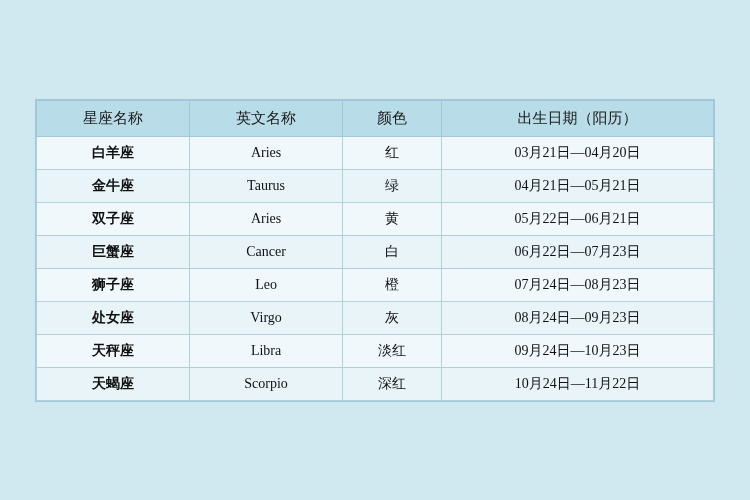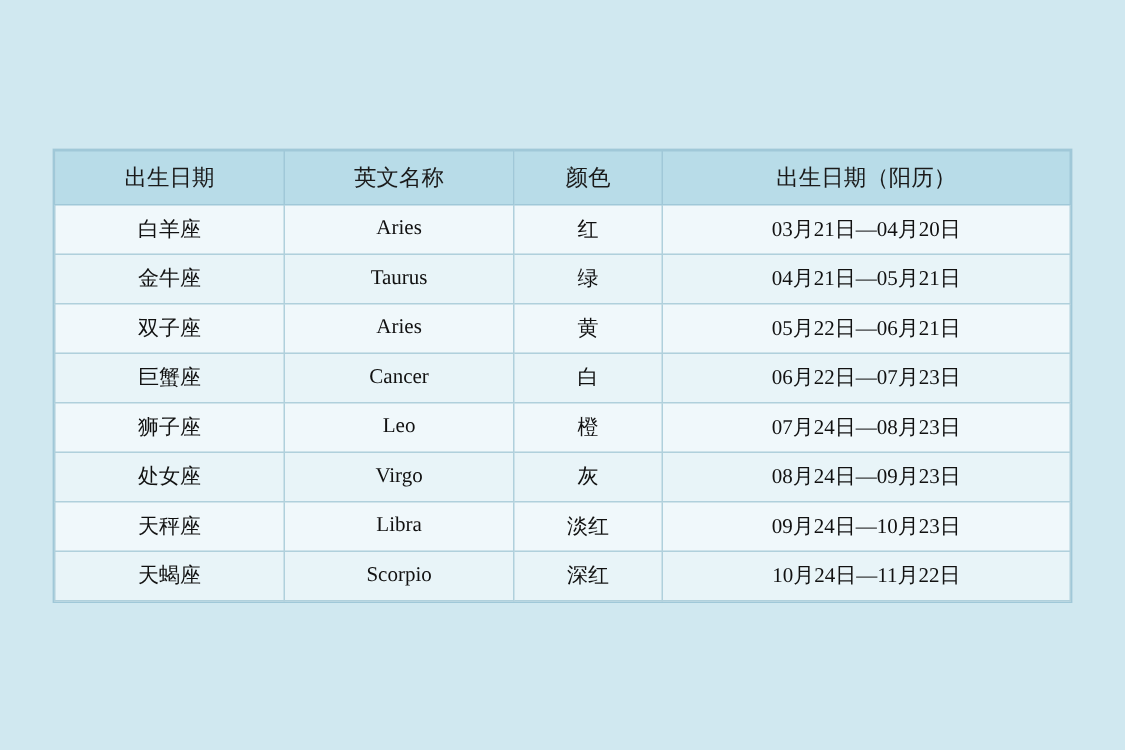--- a/index.html
+++ b/index.html
@@ -53,35 +53,35 @@
 
     tbody td {
       border: 1px solid #b0d0dc;
       padding: 7px 12px;
       text-align: center;
       color: #111111;
       font-size: 14px;
     }
 
     tbody td:first-child {
-      font-weight: normal;
+      font-weight: bold;
     }
 
     tbody td:nth-child(2) {
       font-style: normal;
     }
   </style>
 </head>
 <body>
 
 <div class="table-container">
   <table>
     <thead>
       <tr>
-        <th>出生日期</th>
+        <th>星座名称</th>
         <th>英文名称</th>
         <th>颜色</th>
         <th>出生日期（阳历）</th>
       </tr>
     </thead>
     <tbody id="table-body">
     <tr>
           <td>白羊座</td>
           <td>Aries</td>
           <td>红</td>

